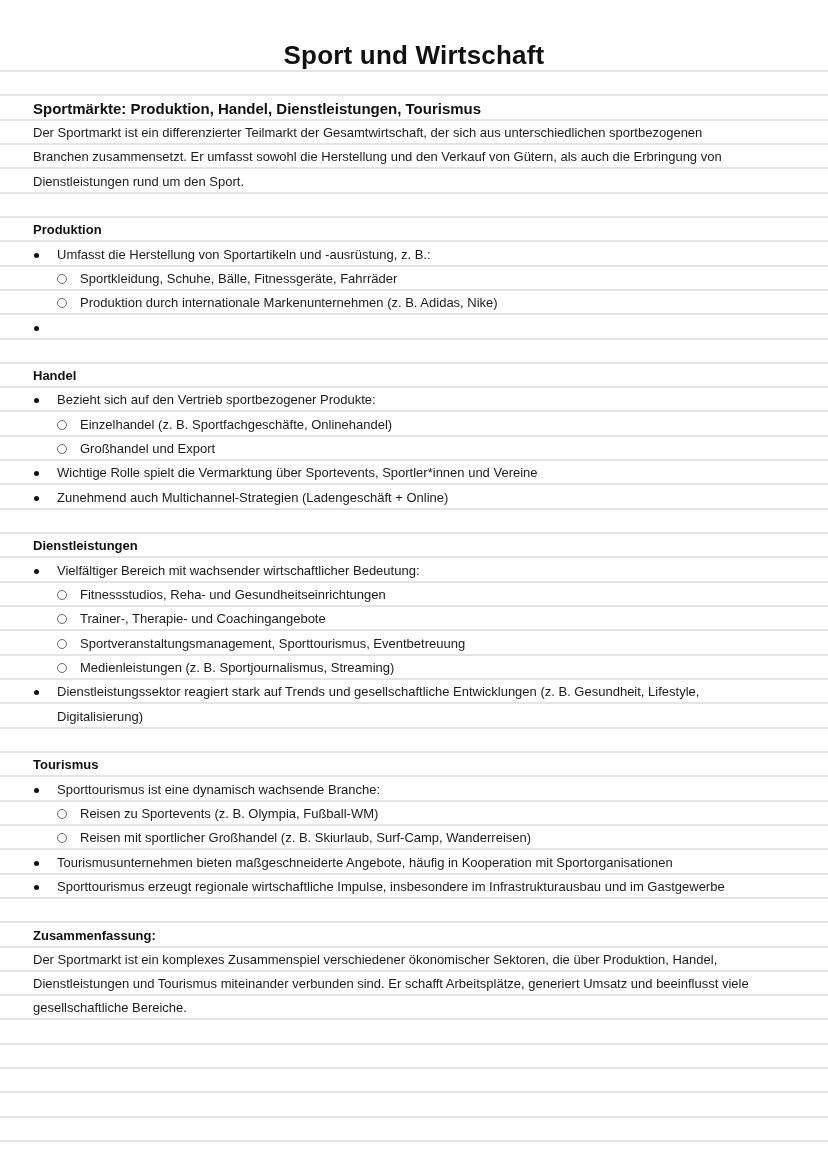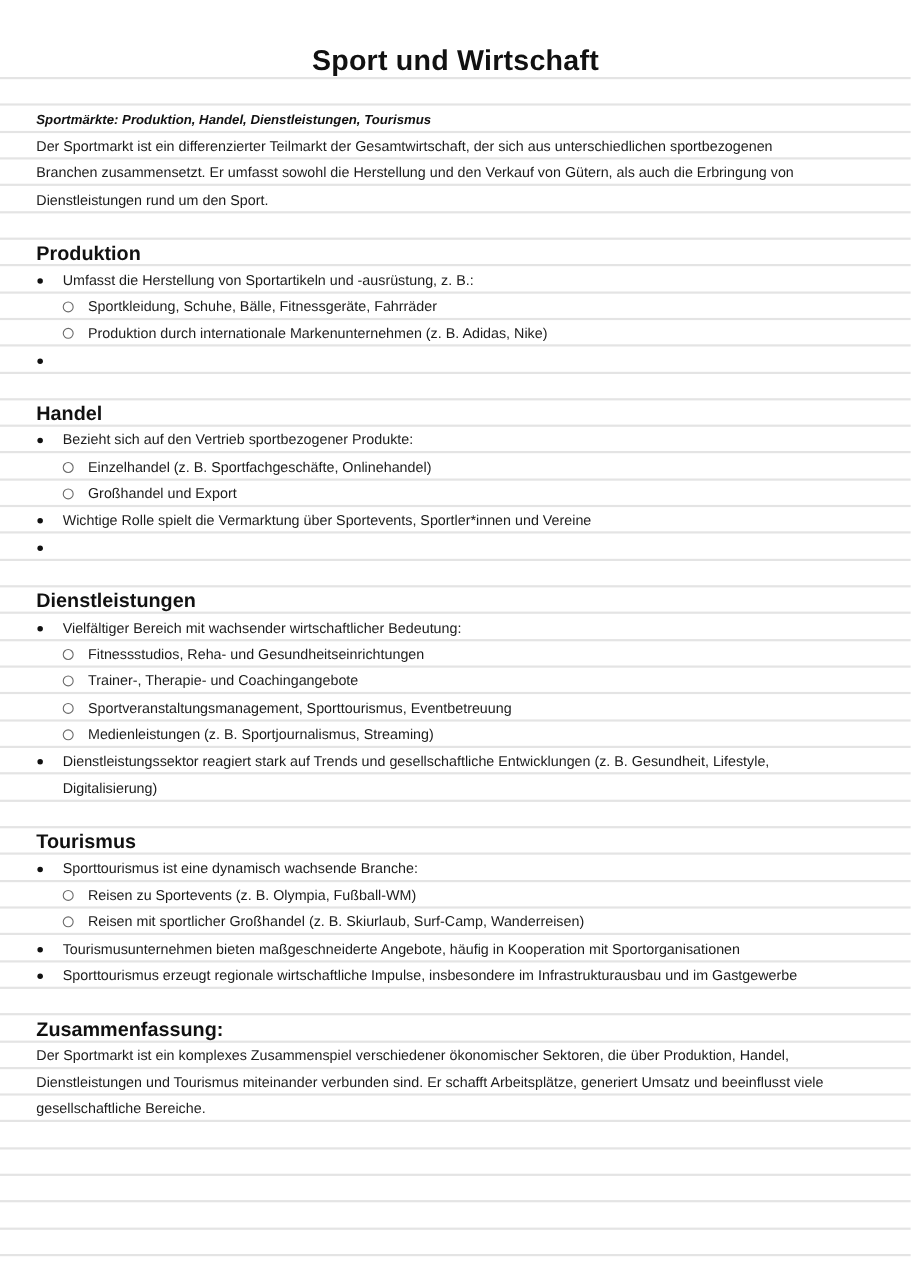--- a/index.html
+++ b/index.html
@@ -41,26 +41,25 @@
       letter-spacing: 0.2px;
     }
     .text {
       position: absolute;
       bottom: 3px;
       font-size: 13px;
       line-height: 16px;
     }
     .heading .text {
       font-weight: bold;
-      font-size: 18px;
+      font-size: 13px;
       color: #111111;
     }
     .heading.main .text {
-      font-size: 12px;
-      font-style: italic;
+      font-size: 15px;
     }
     .para .text { left: 33px; }
     .heading .text { left: 33px; }
     .bullet .dot {
       position: absolute;
       left: 34px;
       bottom: 8px;
       width: 5px;
       height: 5px;
       border-radius: 50%;
@@ -180,20 +179,21 @@
   <div class="row sub" style="top: 436px;">
       <span class="circle"></span>
       <span class="text">Großhandel und Export</span>
     </div>
   <div class="row bullet" style="top: 460px;">
       <span class="dot"></span>
       <span class="text">Wichtige Rolle spielt die Vermarktung über Sportevents, Sportler*innen und Vereine</span>
     </div>
   <div class="row bullet" style="top: 485px;">
       <span class="dot"></span>
+      <span class="text">Zunehmend auch Multichannel-Strategien (Ladengeschäft + Online)</span>
     </div>
 
   <div class="row heading" style="top: 533px; text-decoration: underline;">
       <span class="text">Dienstleistungen</span>
     </div>
   <div class="row bullet" style="top: 558px;">
       <span class="dot"></span>
       <span class="text">Vielfältiger Bereich mit wachsender wirtschaftlicher Bedeutung:</span>
     </div>
   <div class="row sub" style="top: 582px;">

